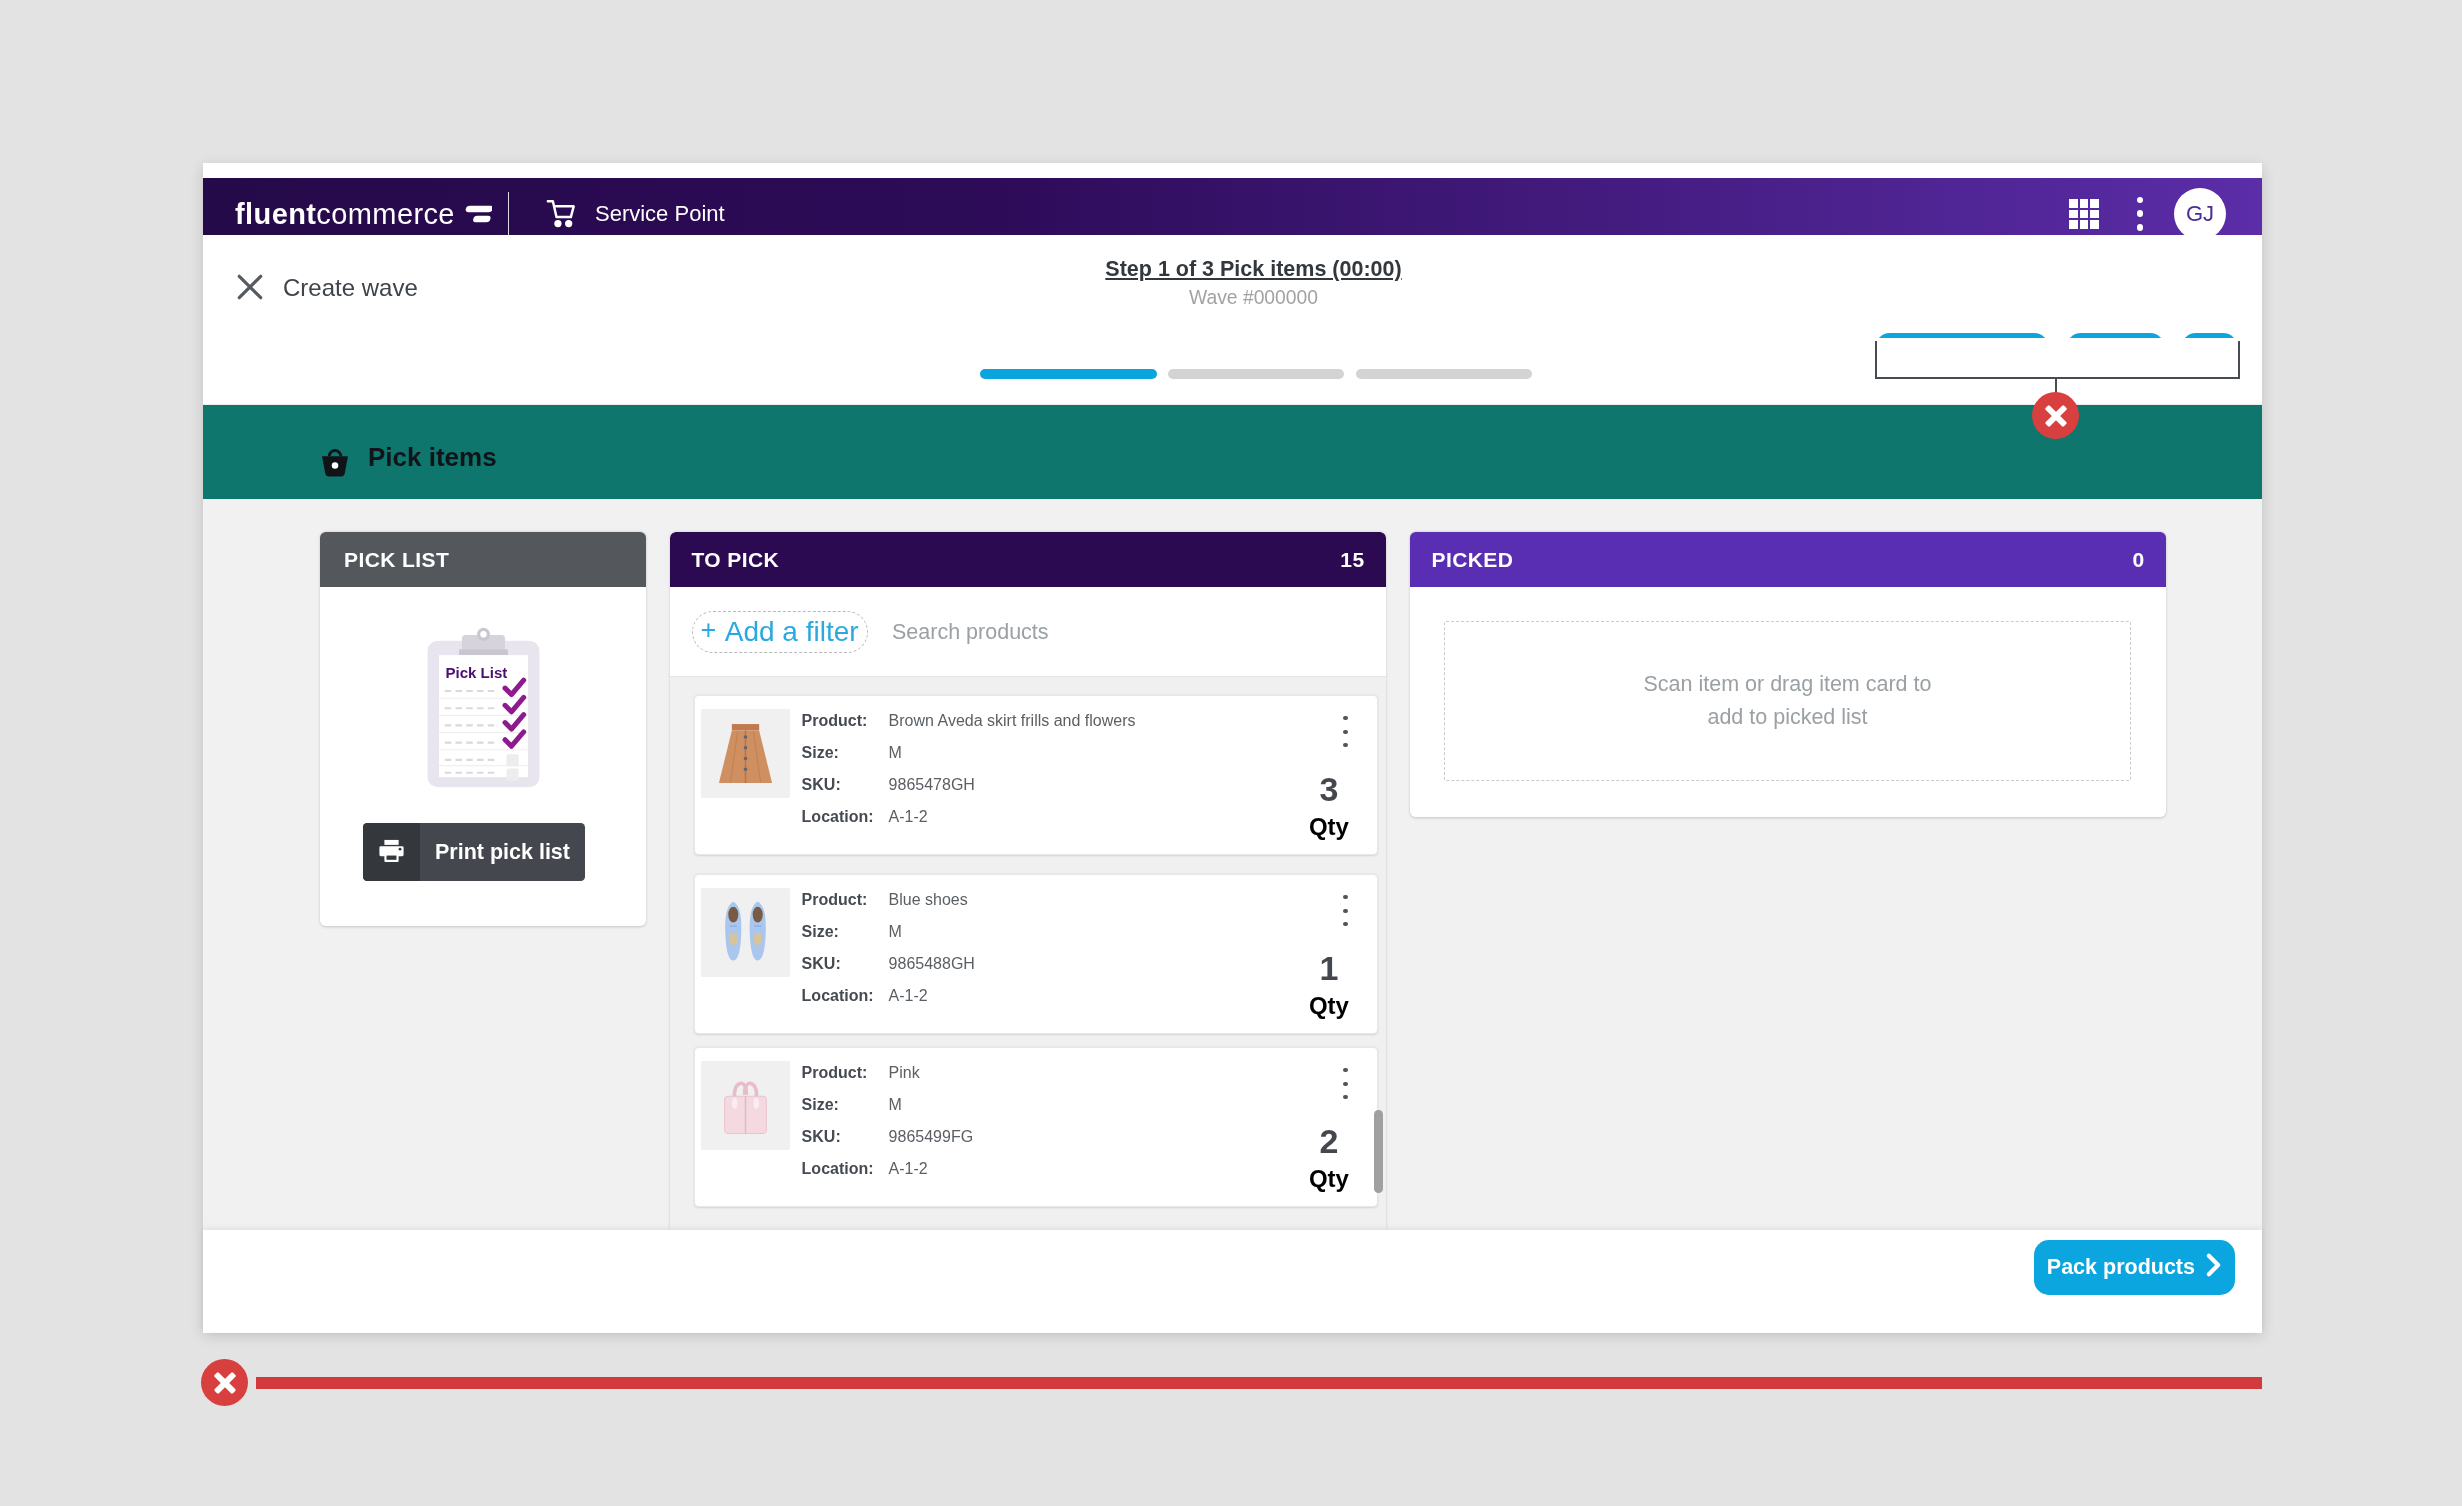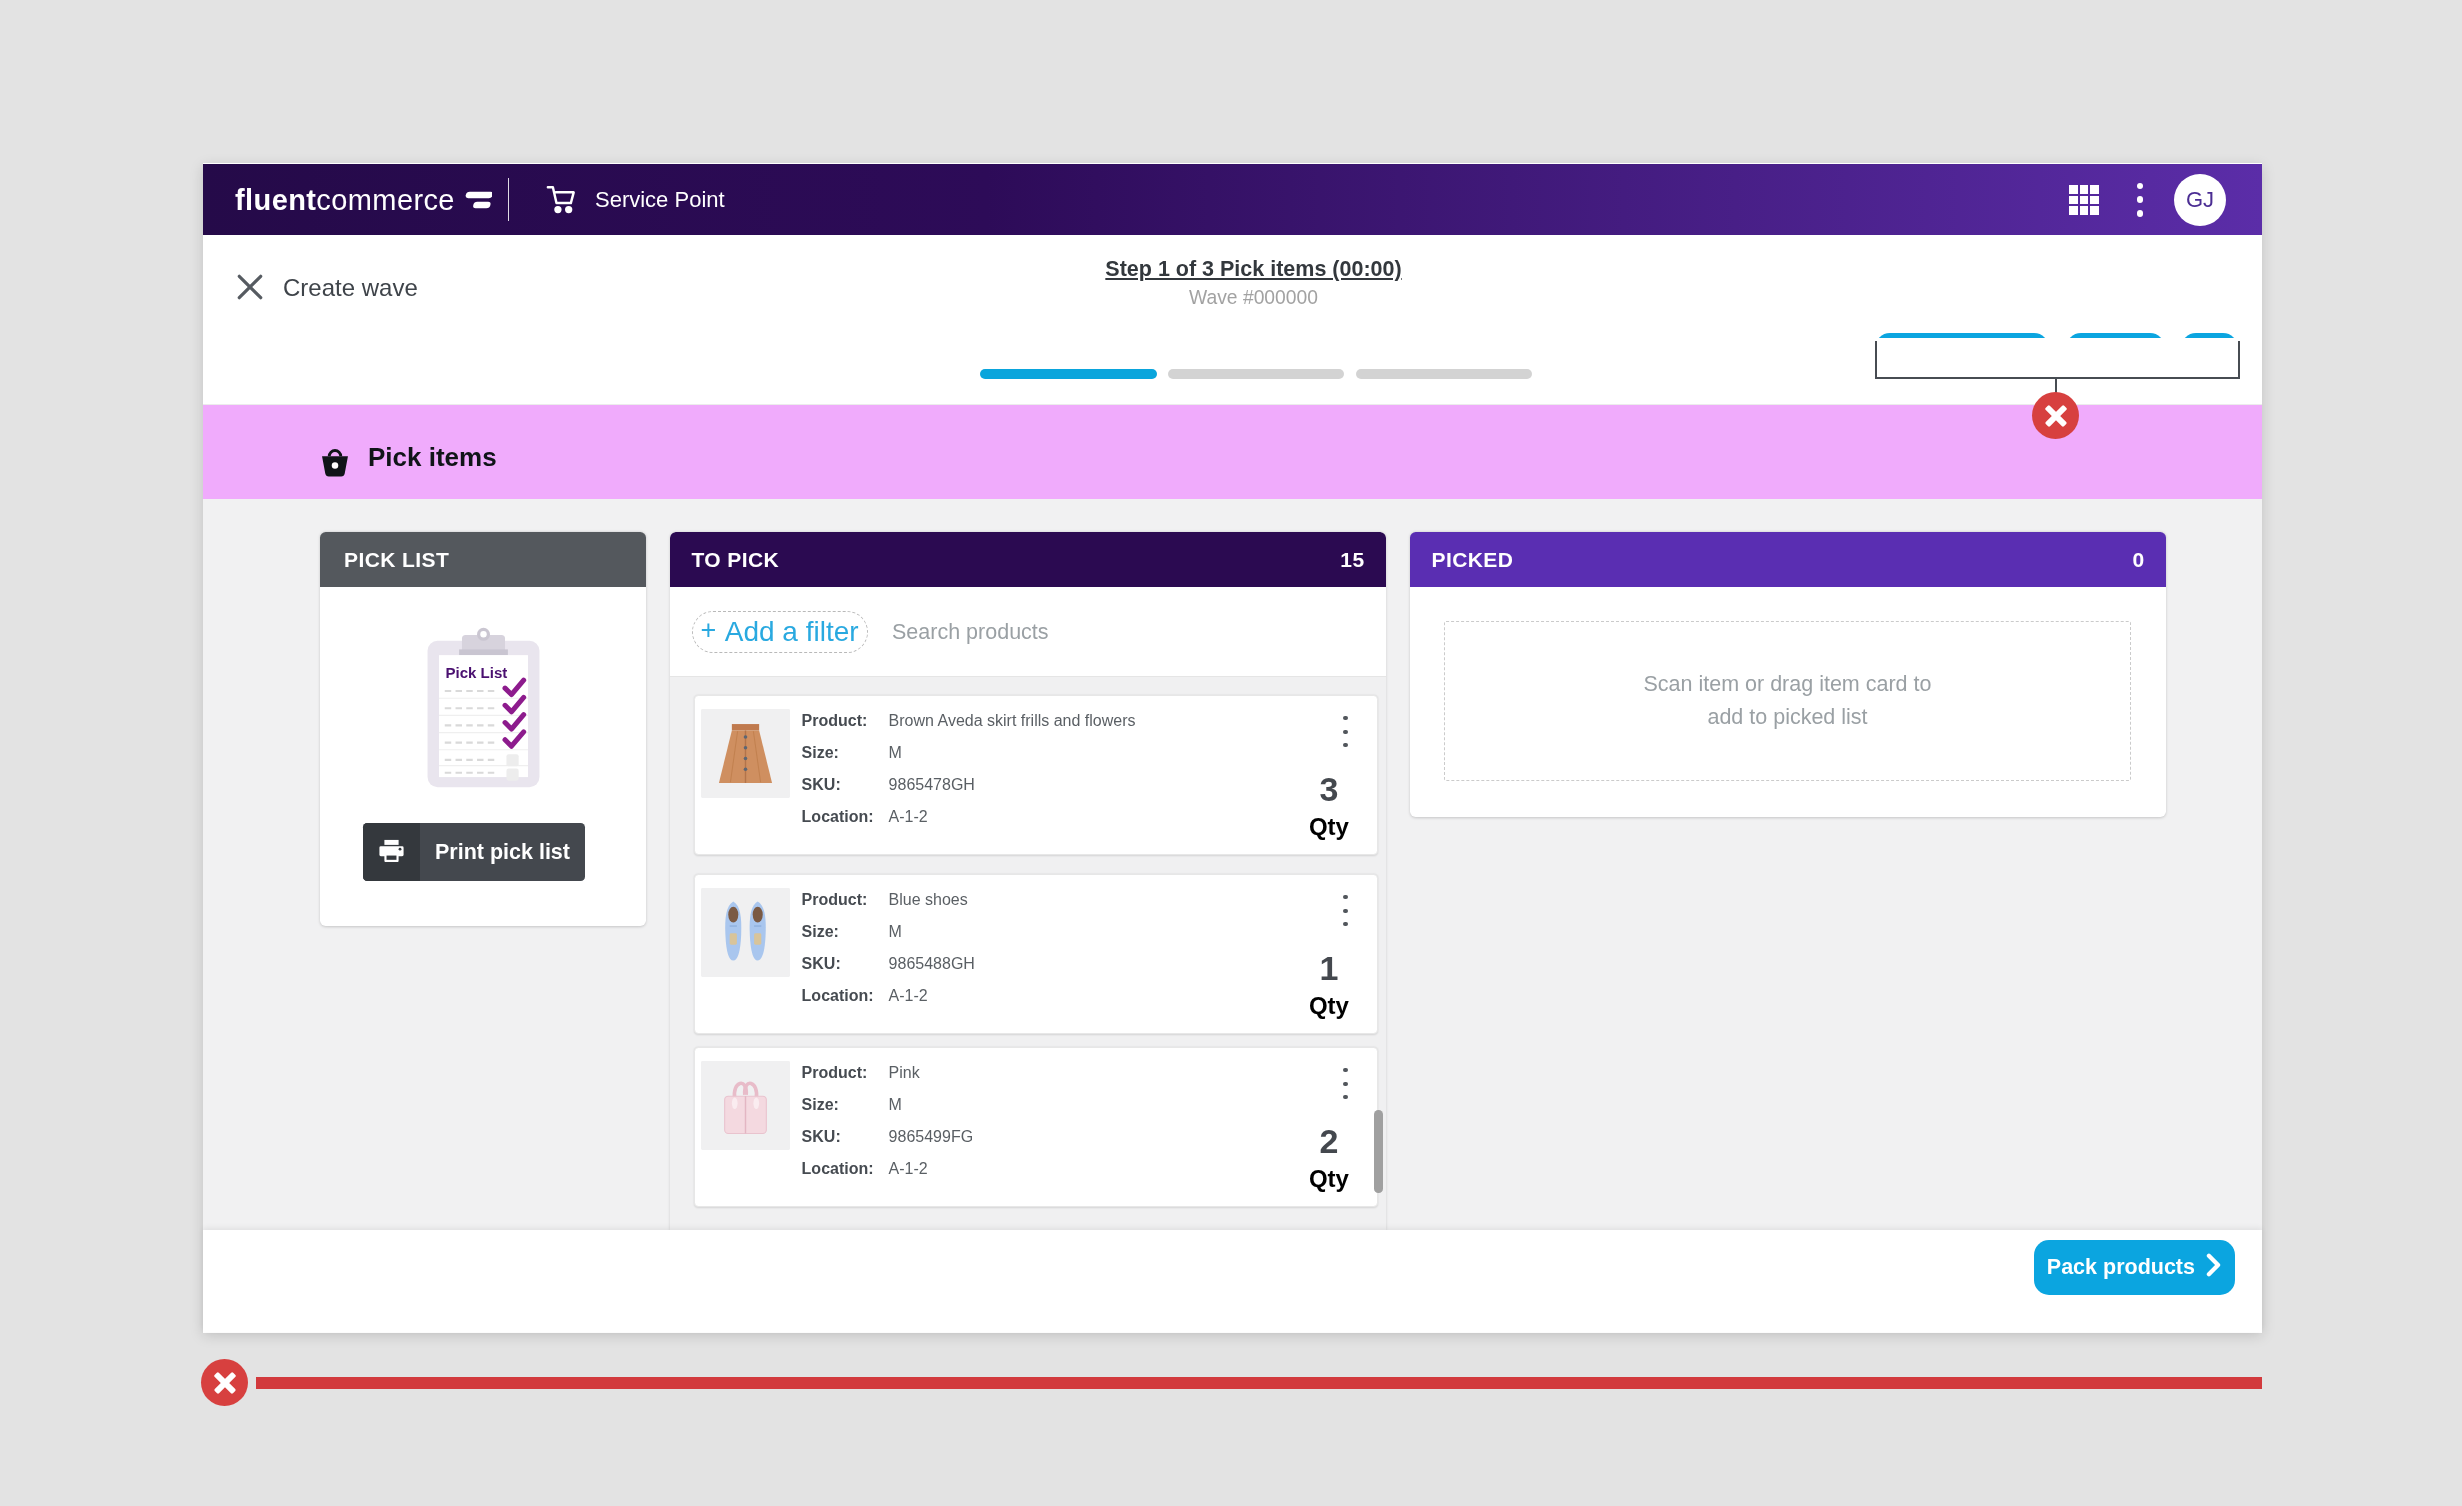--- a/index.html
+++ b/index.html
@@ -13,21 +13,21 @@
   }
 
   
   #app {
     position:absolute; left:203px; top:163px; width:2059px; height:1170px;
     background:#ffffff; box-shadow:0 2.9px 13px rgba(0,0,0,.15);
   }
 
   
   .topbar {
-    position:absolute; left:0; top:1px; width:2059px; height:72px;
+    position:absolute; left:0; top:15px; width:2059px; height:72px;
     background:linear-gradient(90deg,#250a49 0%,#2d0b58 38%,#5b2da8 100%);
   }
   .brand { position:absolute; left:32px; top:0; height:72px; display:flex; align-items:center; }
   .brand-bold { font-size:29px; font-weight:700; color:#fff; letter-spacing:0.4px; }
   .brand-reg  { font-size:29px; font-weight:300; color:#fff; letter-spacing:0.4px; }
   .brand-mark { margin-left:5.7px; margin-top:4.3px; }
   .tb-divider { position:absolute; left:305px; top:14.3px; width:1.4px; height:43px; background:rgba(255,255,255,.85); }
   .cart-wrap  { position:absolute; left:342px; top:19.3px; }
   .app-name   { position:absolute; left:392px; top:0; height:72px; display:flex; align-items:center;
                 color:#fff; font-size:22px; font-weight:400; }
@@ -59,21 +59,21 @@
 
   
   .progress-row { position:absolute; left:0; top:175px; width:2059px; height:66px; background:#fff; }
   .pill { position:absolute; top:31px; height:10px; border-radius:5px; }
   .pill-1 { left:777px; width:177px; background:#0aa5dc; }
   .pill-2 { left:965px; width:176px; background:#d3d3d3; }
   .pill-3 { left:1153px; width:176px; background:#d3d3d3; }
   .thin-line { position:absolute; left:0; top:241px; width:2059px; height:0.7px; background:#ececec; }
 
   
-  .title-band { position:absolute; left:0; top:242px; width:2059px; height:94px; background:#f0abfc; }
+  .title-band { position:absolute; left:0; top:242px; width:2059px; height:94px; background:#0f766e; }
   .basket-wrap { position:absolute; left:114px; top:39px; }
   .section-title { position:absolute; left:165px; top:37px; font-size:26px; font-weight:700; color:#101418; }
 
   
   .content { position:absolute; left:0; top:336px; width:2059px; height:732px; background:#f1f1f2; }
 
   .panel-header { height:55px; border-radius:5.7px 5.7px 0 0; display:flex; align-items:center;
                   color:#fff; font-size:21px; font-weight:700; letter-spacing:0.4px; }
 
   

